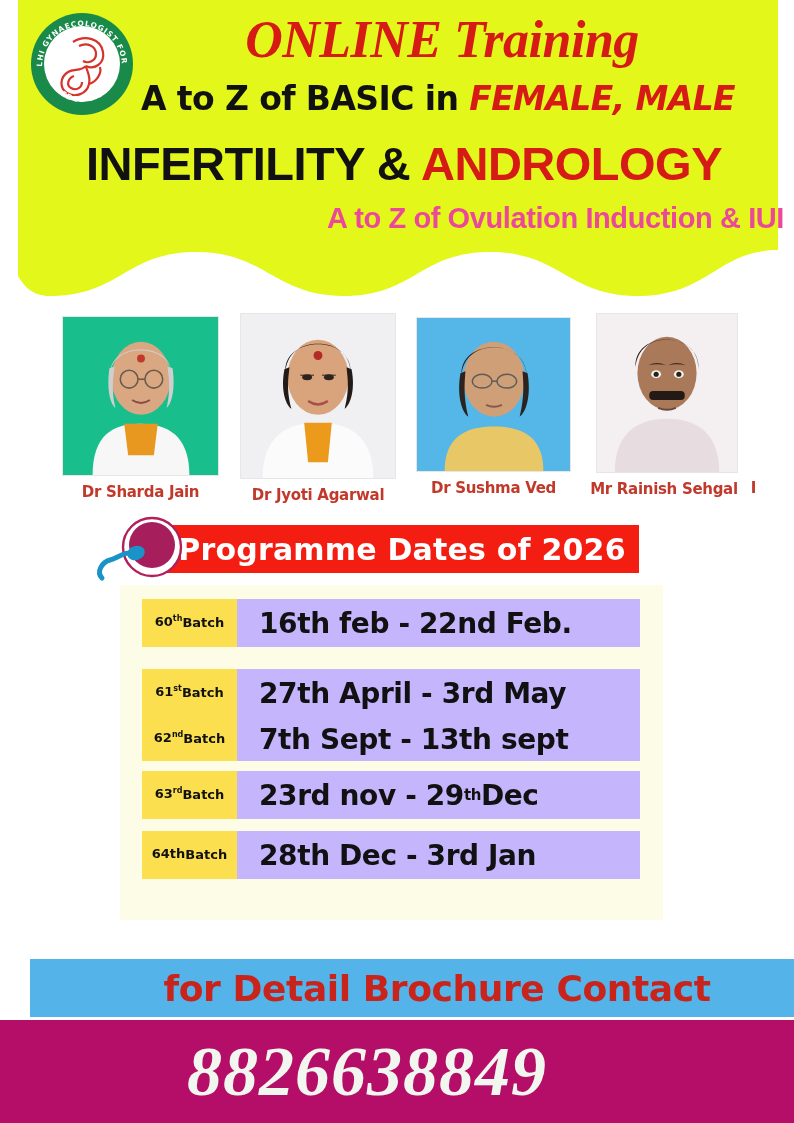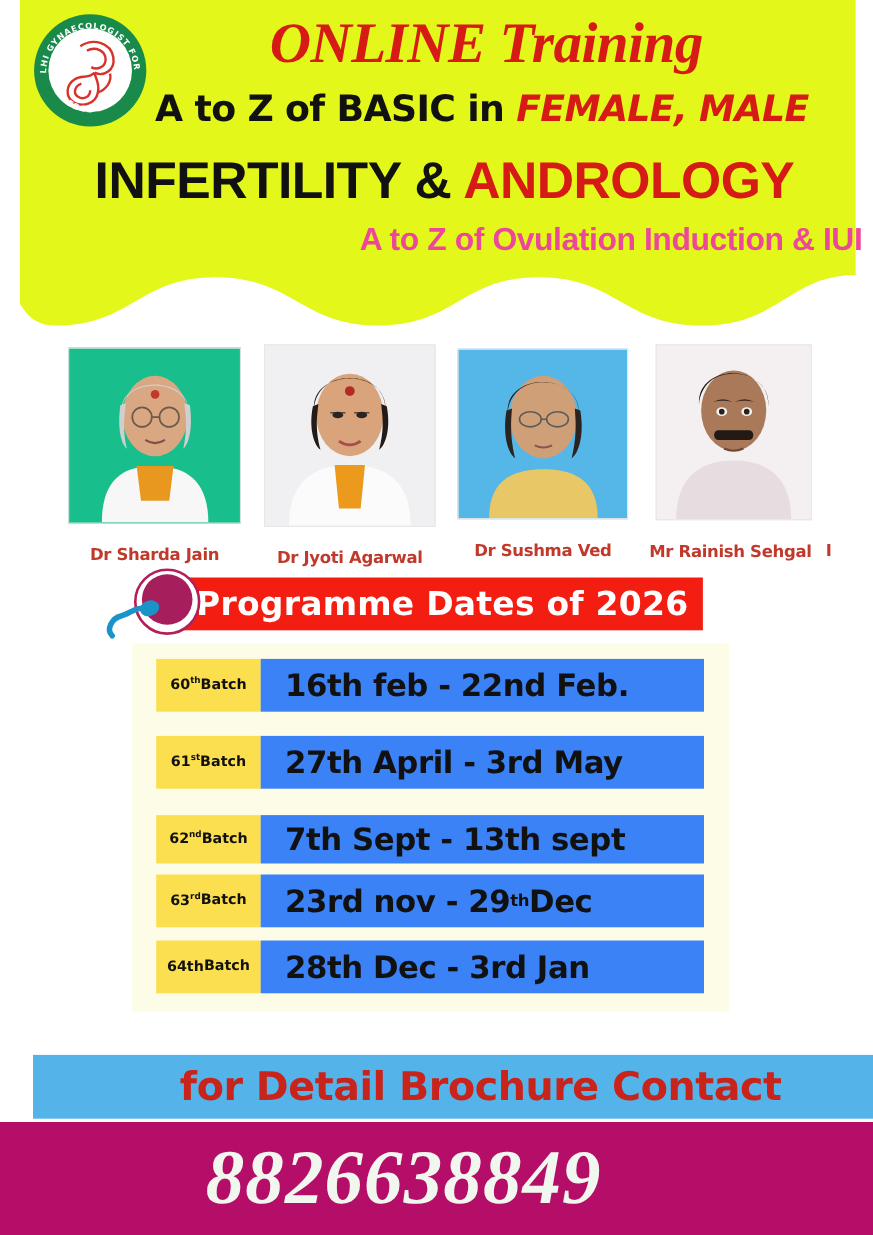--- a/index.html
+++ b/index.html
@@ -88,21 +88,21 @@
     position:relative;
     overflow:hidden;
     border:1px solid #e6e6e6;
     box-sizing:border-box;
   }
   .fac-name{
     font-family:"DejaVu Sans", sans-serif;
     font-weight:bold;
     font-size:15px;
     color:#c0392b;
-    margin-top:19px;
+    margin-top:7px;
     white-space:nowrap;
     letter-spacing:-0.3px;
   }
   #fac-0{left:62px; top:6px; width:157px;}
   #fac-0 .photo{height:160px; background:#18bf8c;}
   #fac-1{left:240px; top:3px; width:156px;}
   #fac-1 .photo{height:166px; background:#f0f0f2;}
   #fac-2{left:416px; top:7px; width:155px;}
   #fac-2 .photo{height:155px; background:#54b7e8;}
   #fac-3{left:596px; top:3px; width:142px;}
@@ -157,37 +157,37 @@
     font-family:"DejaVu Sans", sans-serif;
     font-weight:bold;
     font-size:13px;
     color:#111111;
     line-height:1.45;
     flex:none;
   }
   .batch-no sup{ font-size:8px; }
   .batch-date{
     flex:1;
-    background:#3b82f6;
+    background:#c4b5fd;
     display:flex; align-items:center;
     padding-left:22px;
     font-family:"DejaVu Sans", sans-serif;
     font-weight:bold;
     font-size:28px;
     color:#111111;
     letter-spacing:-0.4px;
     white-space:nowrap;
   }
   .batch-date sup{ font-size:15px; }
 
   #r0{margin-top:4px;}
   #r0 .batch-no,#r0 .batch-date{height:48px;}
   #r1{margin-top:22px;}
   #r1 .batch-no,#r1 .batch-date{height:48px;}
-  #r2{margin-top:24px;border-radius:13px;}
+  #r2{margin-top:0;border-radius:13px;}
   #r2 .batch-no,#r2 .batch-date{height:44px;}
   #r3{margin-top:10px;}
   #r3 .batch-no,#r3 .batch-date{height:48px;}
   #r4{margin-top:12px;}
   #r4 .batch-no,#r4 .batch-date{height:48px;}
 
   
   #contact-bar{
     position:absolute; left:30px; top:959px; width:764px; height:58px;
     background:#54b3e8;

